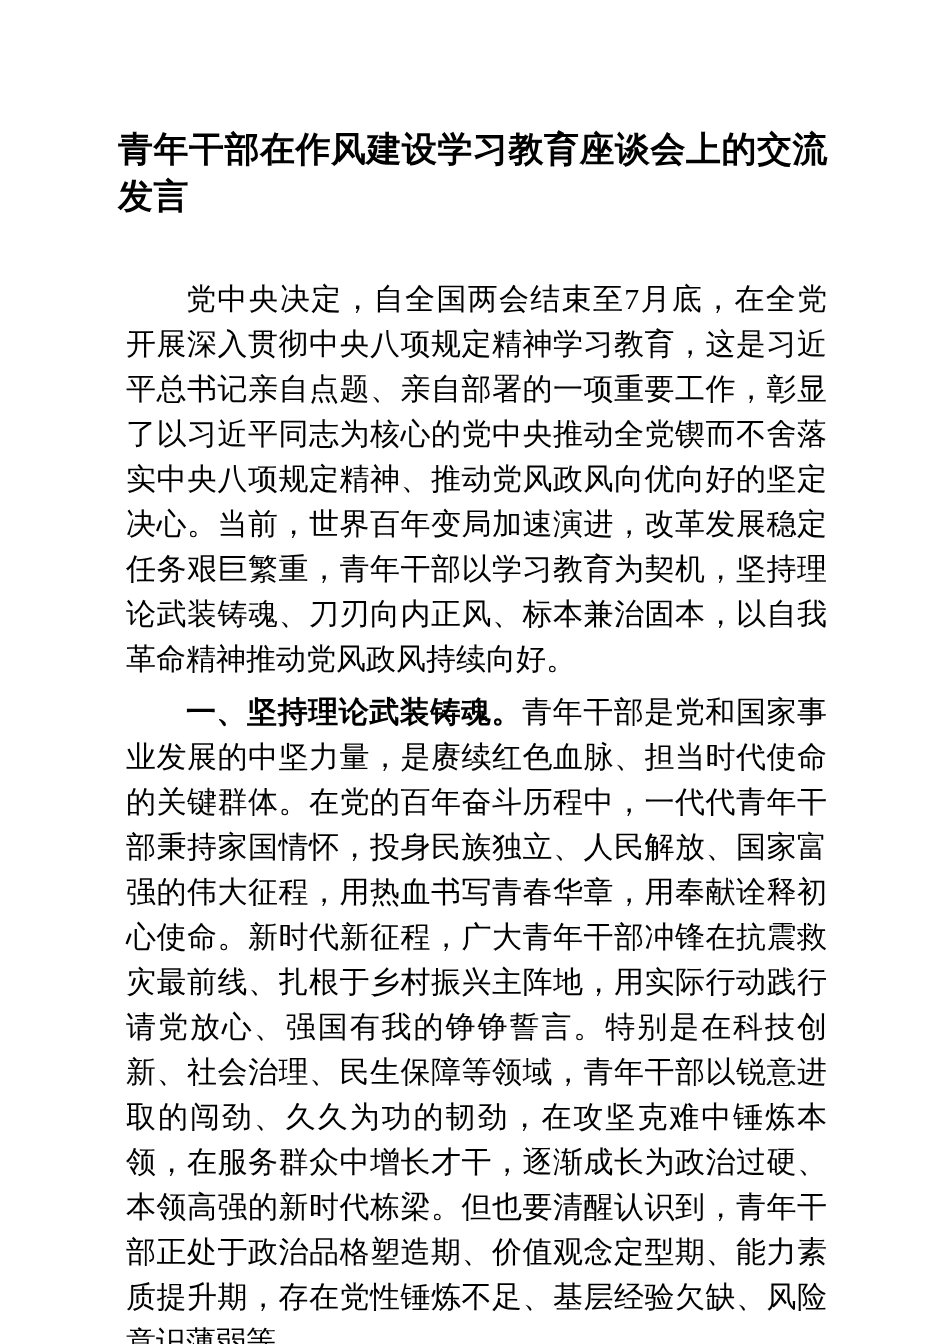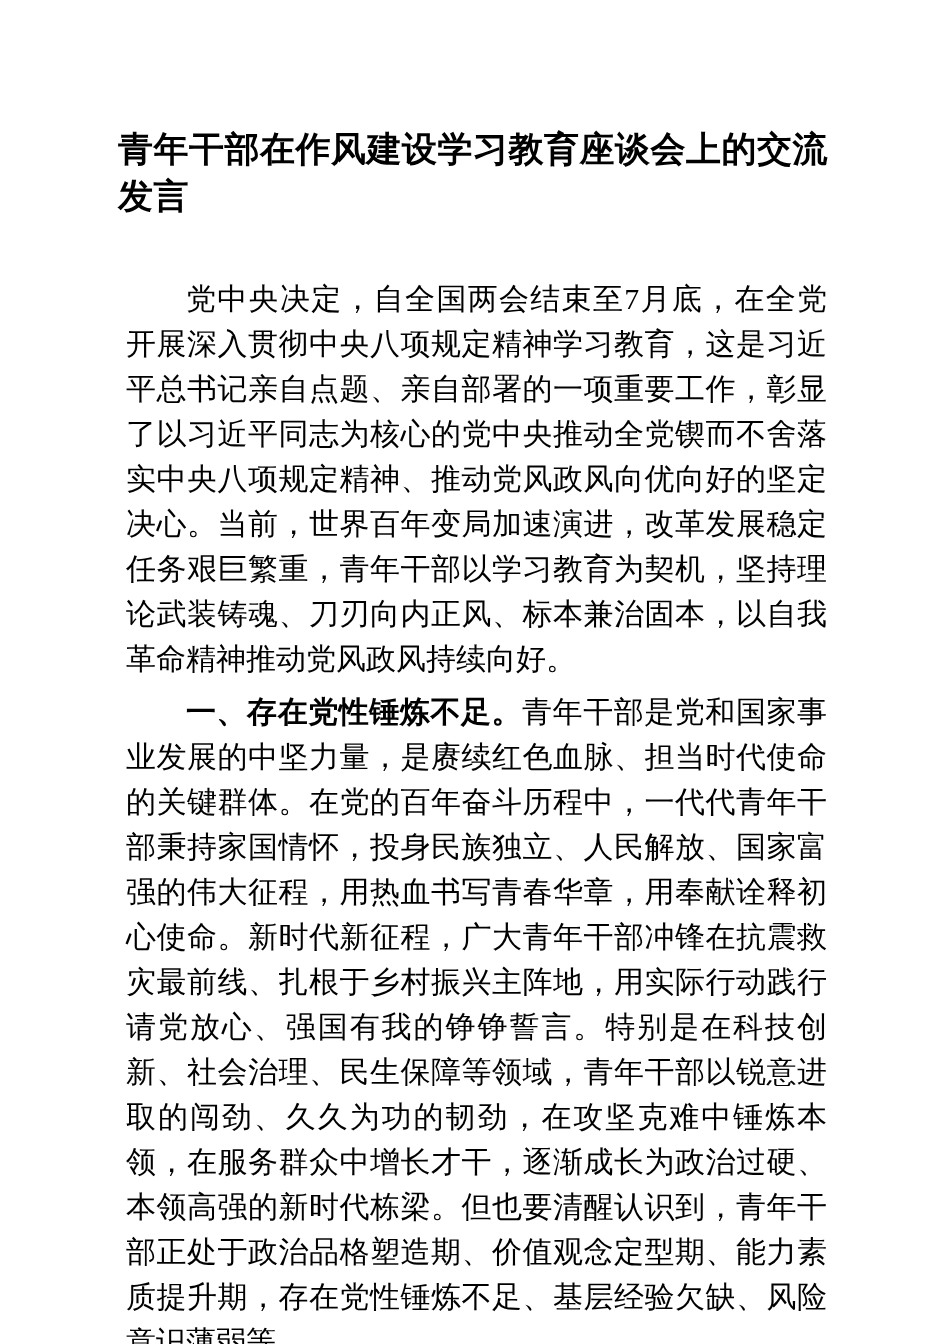--- a/index.html
+++ b/index.html
@@ -45,16 +45,16 @@
 <body>
 
 <div class="page">
   <h1 class="doc-title">青年干部在作风建设学习教育座谈会上的交流发言</h1>
 
   <div class="doc-body">
     <p>
       <span>党中央决定，自全国两会结束至7月底，在全党开展深入贯彻中央八项规定精神学习教育，这是习近平总书记亲自点题、亲自部署的一项重要工作，彰显了以习近平同志为核心的党中央推动全党锲而不舍落实中央八项规定精神、推动党风政风向优向好的坚定决心。当前，世界百年变局加速演进，改革发展稳定任务艰巨繁重，青年干部以学习教育为契机，坚持理论武装铸魂、刀刃向内正风、标本兼治固本，以自我革命精神推动党风政风持续向好。</span>
     </p>
     <p>
-      <span class="section-lead">一、存在党性锤炼不足。</span><span>青年干部是党和国家事业发展的中坚力量，是赓续红色血脉、担当时代使命的关键群体。在党的百年奋斗历程中，一代代青年干部秉持家国情怀，投身民族独立、人民解放、国家富强的伟大征程，用热血书写青春华章，用奉献诠释初心使命。新时代新征程，广大青年干部冲锋在抗震救灾最前线、扎根于乡村振兴主阵地，用实际行动践行请党放心、强国有我的铮铮誓言。特别是在科技创新、社会治理、民生保障等领域，青年干部以锐意进取的闯劲、久久为功的韧劲，在攻坚克难中锤炼本领，在服务群众中增长才干，逐渐成长为政治过硬、本领高强的新时代栋梁。但也要清醒认识到，青年干部正处于政治品格塑造期、价值观念定型期、能力素质提升期，存在党性锤炼不足、基层经验欠缺、风险意识薄弱等</span>
+      <span class="section-lead">一、坚持理论武装铸魂。</span><span>青年干部是党和国家事业发展的中坚力量，是赓续红色血脉、担当时代使命的关键群体。在党的百年奋斗历程中，一代代青年干部秉持家国情怀，投身民族独立、人民解放、国家富强的伟大征程，用热血书写青春华章，用奉献诠释初心使命。新时代新征程，广大青年干部冲锋在抗震救灾最前线、扎根于乡村振兴主阵地，用实际行动践行请党放心、强国有我的铮铮誓言。特别是在科技创新、社会治理、民生保障等领域，青年干部以锐意进取的闯劲、久久为功的韧劲，在攻坚克难中锤炼本领，在服务群众中增长才干，逐渐成长为政治过硬、本领高强的新时代栋梁。但也要清醒认识到，青年干部正处于政治品格塑造期、价值观念定型期、能力素质提升期，存在党性锤炼不足、基层经验欠缺、风险意识薄弱等</span>
     </p>
   </div>
 </div>
 
 </body></html>

